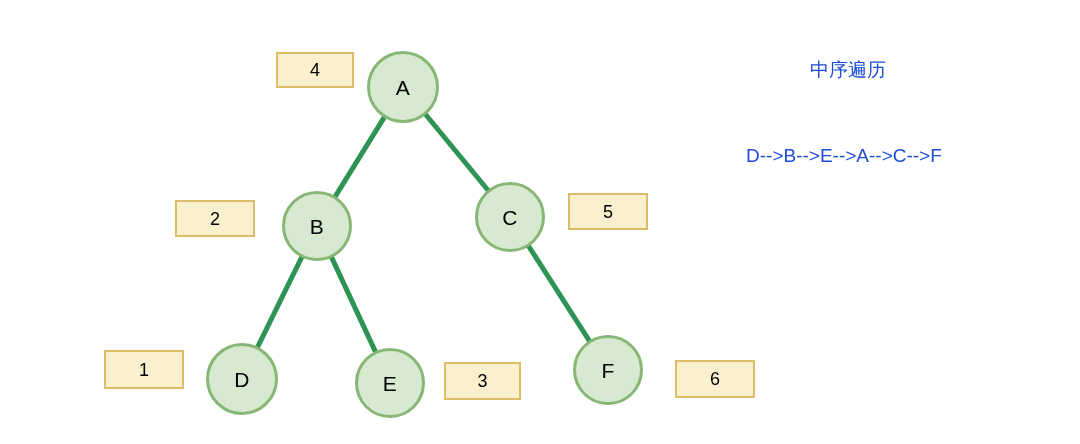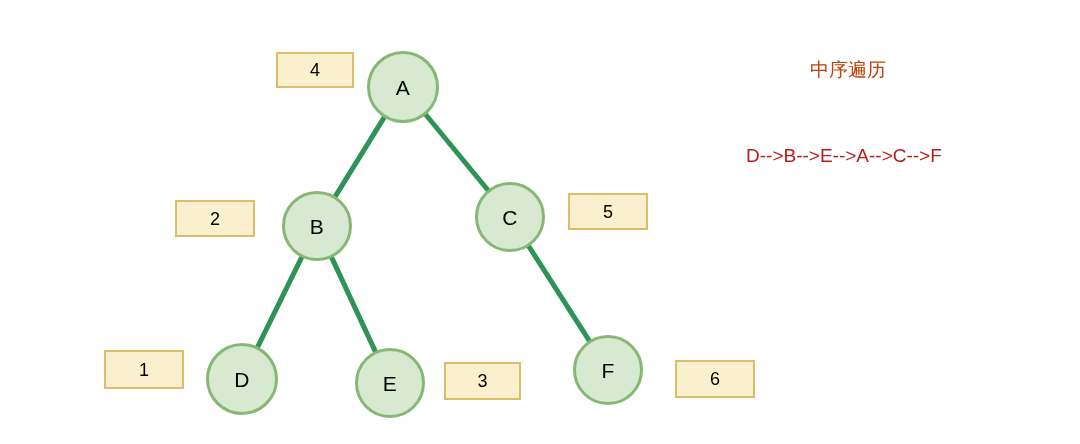--- a/index.html
+++ b/index.html
@@ -45,28 +45,28 @@
     border: 2px solid #dcbd6a;
     display: flex;
     align-items: center;
     justify-content: center;
     color: #000000;
     font-size: 18px;
     line-height: 1;
   }
   .side-title {
     position: absolute;
-    color: #c2410c;
+    color: #1d4ed8;
     font-size: 19px;
     line-height: 1;
     white-space: nowrap;
   }
   .side-seq {
     position: absolute;
-    color: #b91c1c;
+    color: #1d4ed8;
     font-size: 19px;
     line-height: 1;
     white-space: nowrap;
   }
 </style>
 </head>
 <body>
 
 <div id="canvas" style="width: 1080px; height: 444px; background: rgb(255, 255, 255);">
 

